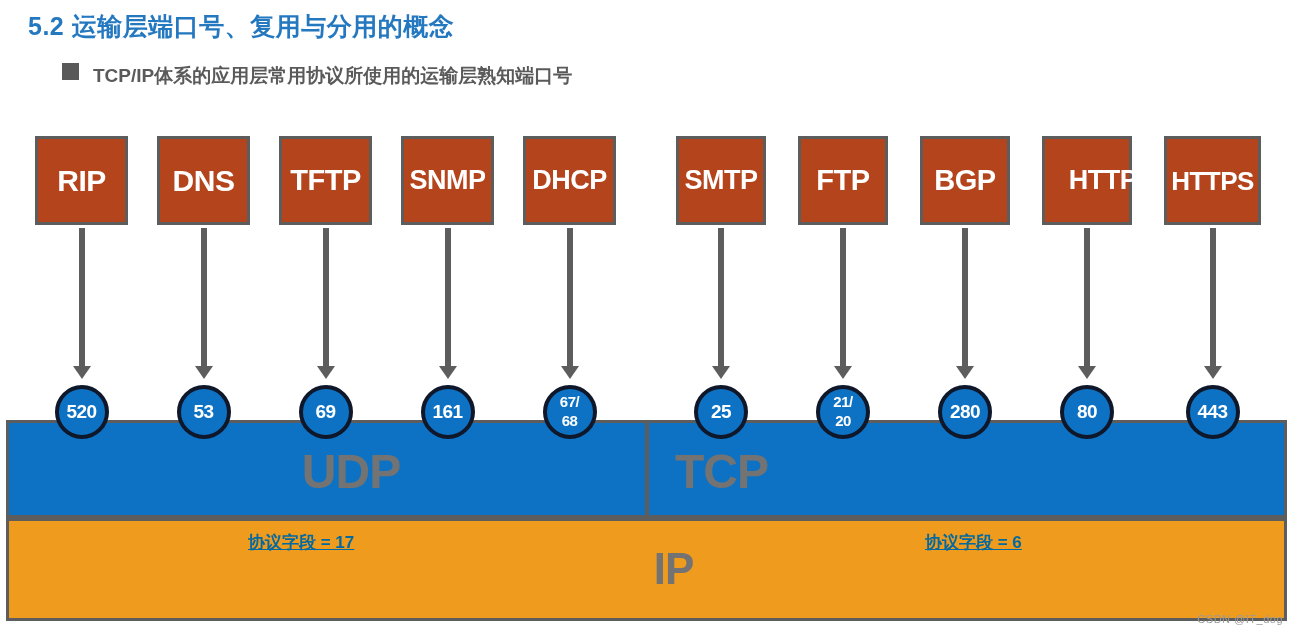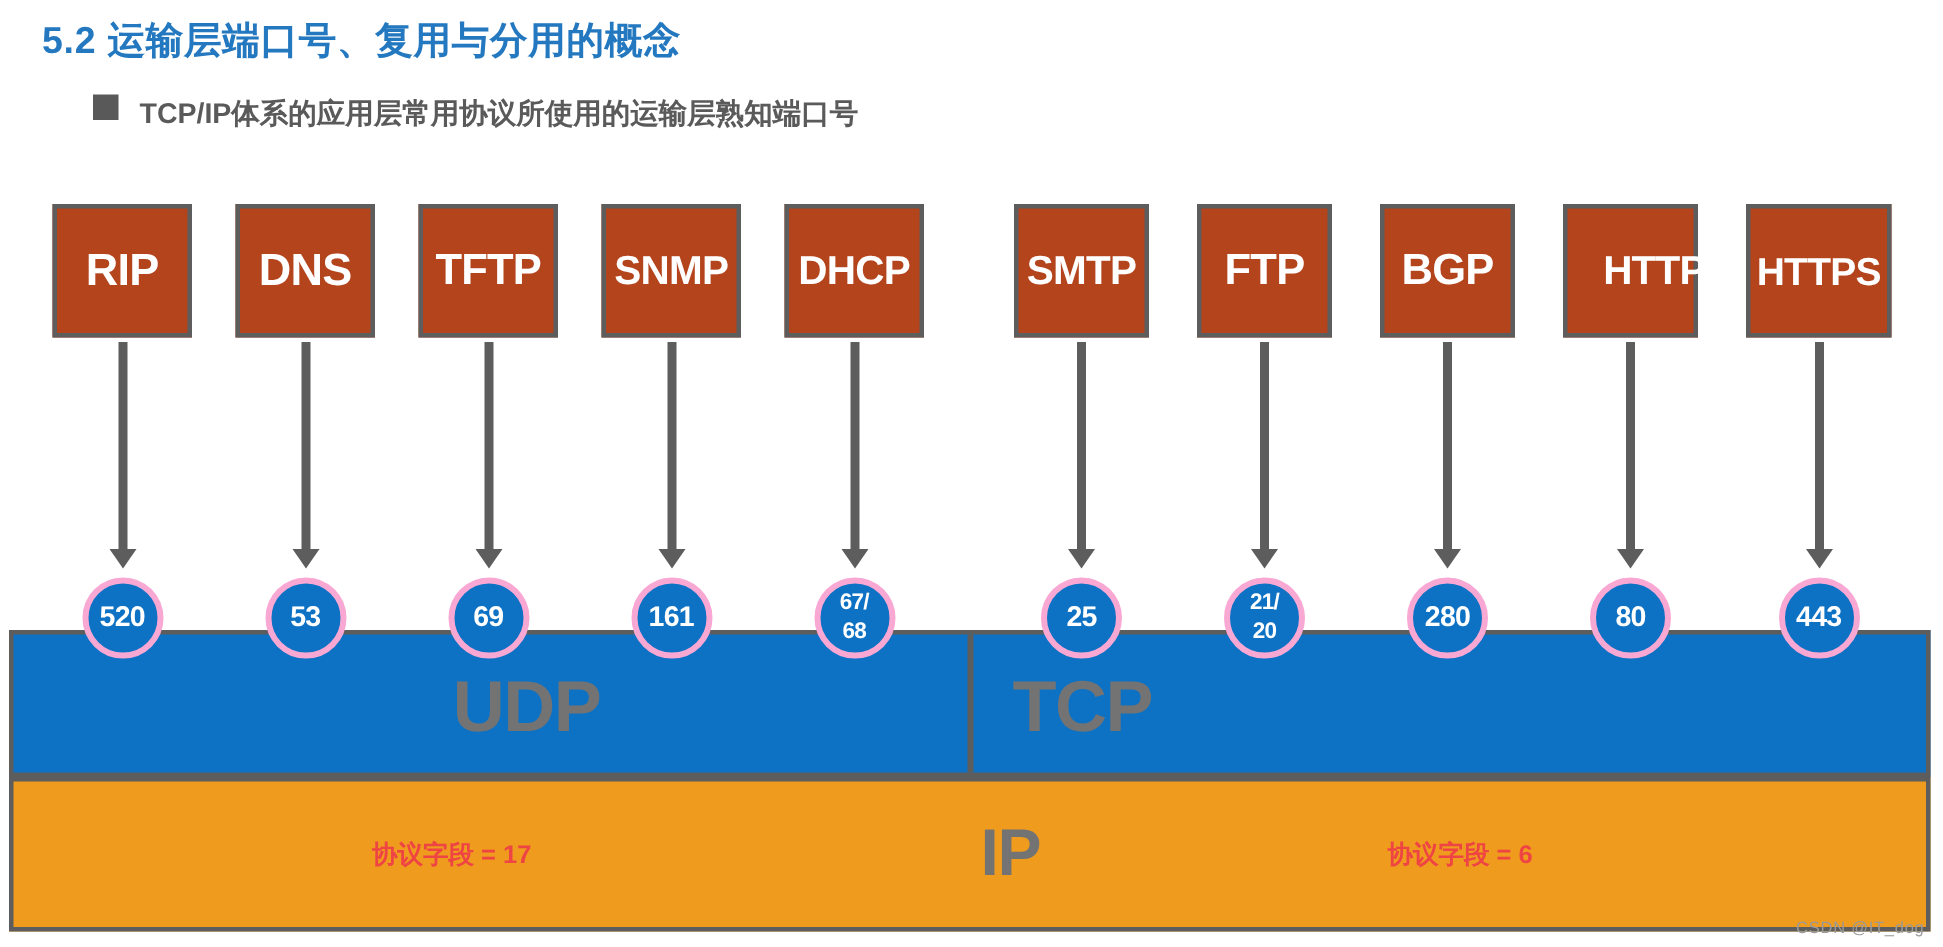--- a/index.html
+++ b/index.html
@@ -134,37 +134,38 @@
   }
   .ip-title {
     left: 6px;
     top: 547px;
     width: 1281px;
     text-align: center;
     font-size: 44px;
   }
   .proto-field {
     position: absolute;
-    top: 558px;
+    top: 531px;
     font-size: 17px;
     font-weight: bold;
-    color: #ef4444;
-    white-space: nowrap;
+    color: #0369a1;
+    white-space: nowrap;
+    text-decoration: underline;
   }
   .proto-field-udp { left: 248px; }
   .proto-field-tcp { left: 925px; }
 
   
   .port-circle {
     position: absolute;
     width: 54px;
     height: 54px;
     border-radius: 50%;
     background: #0e72c4;
-    border: 4px solid #f9a8d4;
+    border: 4px solid #0f172a;
     box-sizing: border-box;
     display: flex;
     align-items: center;
     justify-content: center;
     color: #ffffff;
     font-weight: bold;
     font-size: 19px;
     line-height: 1.02;
     text-align: center;
     letter-spacing: -0.5px;

